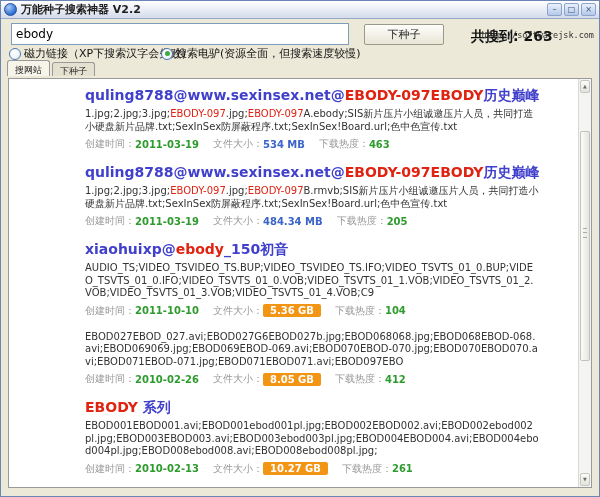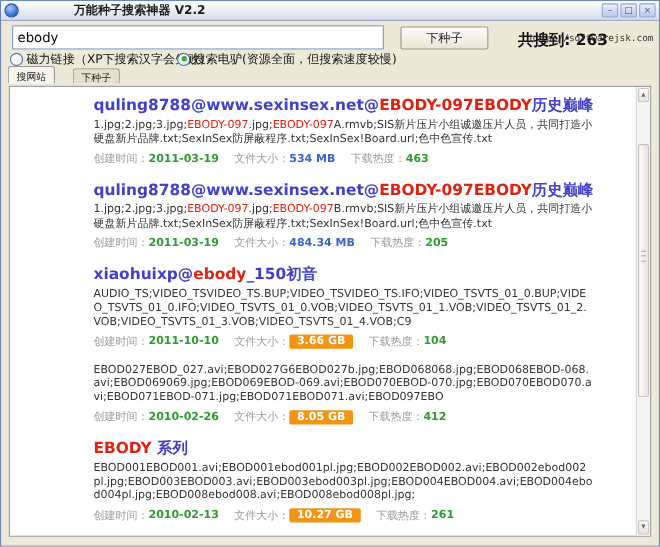--- a/index.html
+++ b/index.html
@@ -1,32 +1,32 @@
 <!DOCTYPE html>
 <html><head>
 <meta charset="utf-8">
 <style>
   html,body{margin:0;padding:0;background:#fff;font-family:"DejaVu Sans","Liberation Sans",sans-serif;}
   .window{position:relative;width:600px;height:497px;box-sizing:border-box;background:#ece9d8;border:1px solid #6b85b5;overflow:hidden;}
-  .titlebar{height:17px;display:flex;align-items:center;padding:0 3px;background:linear-gradient(#ffffff,#d4dbeb);border-bottom:1px solid #9aa8c8;gap:46px;}
+  .titlebar{height:17px;display:flex;align-items:center;padding:0 3px;background:linear-gradient(#ffffff,#d4dbeb);border-bottom:1px solid #9aa8c8;}
   .app-icon{width:11px;height:11px;border-radius:50%;background:radial-gradient(circle at 35% 30%,#a9ccf7 0%,#2d6cd0 70%);border:1px solid #1d4f9e;flex:0 0 auto;}
   .title-text{font-size:11px;font-weight:bold;color:#1c1c1c;margin-left:4px;flex:1;white-space:nowrap;overflow:hidden;}
   .win-btns{display:flex;gap:2px;}
   .win-btn{width:15px;height:13px;font-size:8px;line-height:11px;text-align:center;background:linear-gradient(#eaf1fd,#b4c8e8);border:1px solid #8aa4cc;border-radius:2px;color:#3a5580;padding:0;font-family:"DejaVu Sans",sans-serif;}
   .search-input{position:absolute;left:10px;top:22px;width:338px;height:22px;box-sizing:border-box;border:1px solid #7f9db9;background:#fff;font-size:12px;padding:0 4px;font-family:"DejaVu Sans","Liberation Sans",sans-serif;}
   .seed-btn{position:absolute;left:363px;top:23px;width:80px;height:21px;font-size:11px;background:linear-gradient(#fdfdfb,#e9e6d6);border:1px solid #9b9a8a;border-radius:2px;color:#222;font-family:"DejaVu Sans",sans-serif;}
   .count-label{position:absolute;left:470px;top:27px;font-size:14px;font-weight:bold;color:#111;white-space:nowrap;}
   .site-url{position:absolute;right:5px;top:29px;font-size:8.5px;color:#333;font-family:"DejaVu Sans Mono","Liberation Mono",monospace;white-space:nowrap;}
   .radio-row{position:absolute;top:45px;left:8px;right:8px;height:16px;font-size:11px;color:#111;}
   .radio-opt{position:absolute;display:flex;align-items:center;white-space:nowrap;}
   .radio-opt.opt0{left:0;}
   .radio-opt.opt1{left:152px;text-align:center;}
   .radio-circle{width:10px;height:10px;border-radius:50%;border:1px solid #4a78b0;background:radial-gradient(circle at 35% 30%,#ffffff,#e7eef6);margin-right:3px;position:relative;flex:0 0 auto;}
   .radio-circle.checked::after{content:"";position:absolute;left:2.5px;top:2.5px;width:5px;height:5px;border-radius:50%;background:#3faa3f;}
-  .tabs{position:absolute;left:6px;top:61px;height:16px;display:flex;gap:16px;}
+  .tabs{position:absolute;left:6px;top:61px;height:16px;display:flex;gap:2px;}
   .tab{font-size:9px;padding:2px 7px 0 7px;border:1px solid #999;border-bottom:none;border-radius:3px 3px 0 0;background:#e4e1d0;color:#222;height:14px;box-sizing:border-box;}
   .tab.active{background:#f7f5ea;height:16px;margin-top:-2px;padding-top:3px;}
   .content{position:absolute;left:7px;top:77px;right:7px;bottom:8px;background:#fff;border:1px solid #9a9a9a;overflow:hidden;}
   .results{padding:8px 52px 0 76px;}
   .result{margin-bottom:13px;}
   .r-title{font-size:14px;font-weight:bold;color:#4040cc;margin-bottom:3px;white-space:nowrap;overflow:hidden;cursor:pointer;}
   .r-files{font-size:10px;line-height:12.5px;color:#333;word-break:break-all;}
   .r-meta{font-size:10px;margin-top:4px;display:flex;align-items:center;white-space:nowrap;}
   .m-label{color:#9a9a9a;}
   .m-green{color:#2e9b2e;font-weight:bold;}
@@ -75,21 +75,21 @@
 
   <div class="tabs">
     <div class="tab active">搜网站</div>
     <div class="tab">下种子</div>
   </div>
 
   <div class="content">
     <div class="results" id="results">
         <div class="result">
           <div class="r-title"><span class="seg">quling8788@www.sexinsex.net@</span><span class="seg seg-red">EBODY-097EBODY</span><span class="seg">历史巅峰之做 众</span></div>
-          <div class="r-files"><span class="seg">1.jpg;2.jpg;3.jpg;</span><span class="seg seg-red">EBODY-097</span><span class="seg">.jpg;</span><span class="seg seg-red">EBODY-097</span><span class="seg">A.rmvb;SIS新片压片小组诚邀压片人员，共同打造小硬盘新片品牌.txt;SexInSex防屏蔽程序.txt;SexInSex!Board.url;色中色宣传.txt</span></div>
+          <div class="r-files"><span class="seg">1.jpg;2.jpg;3.jpg;</span><span class="seg seg-red">EBODY-097</span><span class="seg">.jpg;</span><span class="seg seg-red">EBODY-097</span><span class="seg">A.ebody;SIS新片压片小组诚邀压片人员，共同打造小硬盘新片品牌.txt;SexInSex防屏蔽程序.txt;SexInSex!Board.url;色中色宣传.txt</span></div>
           <div class="r-meta">
             <span class="m-label">创建时间：</span>
             <span class="m-green">2011-03-19</span>
             <span class="m-gap"></span>
             <span class="m-label">文件大小：</span>
             <span class="m-size">534 MB</span>
             <span class="m-gap"></span>
             <span class="m-label">下载热度：</span>
             <span class="m-green">463</span>
           </div>
@@ -109,21 +109,21 @@
           </div>
         </div>
         <div class="result">
           <div class="r-title"><span class="seg">xiaohuixp@</span><span class="seg seg-red">ebody</span><span class="seg">_150初音</span></div>
           <div class="r-files"><span class="seg">AUDIO_TS;VIDEO_TSVIDEO_TS.BUP;VIDEO_TSVIDEO_TS.IFO;VIDEO_TSVTS_01_0.BUP;VIDEO_TSVTS_01_0.IFO;VIDEO_TSVTS_01_0.VOB;VIDEO_TSVTS_01_1.VOB;VIDEO_TSVTS_01_2.VOB;VIDEO_TSVTS_01_3.VOB;VIDEO_TSVTS_01_4.VOB;C9</span></div>
           <div class="r-meta">
             <span class="m-label">创建时间：</span>
             <span class="m-green">2011-10-10</span>
             <span class="m-gap"></span>
             <span class="m-label">文件大小：</span>
-            <span class="m-badge">3.66 GB</span>
+            <span class="m-badge">5.36 GB</span>
             <span class="m-gap"></span>
             <span class="m-label">下载热度：</span>
             <span class="m-green">104</span>
           </div>
         </div>
         <div class="result">
           <div class="r-files"><span class="seg">EBOD027EBOD_027.avi;EBOD027G6EBOD027b.jpg;EBOD068068.jpg;EBOD068EBOD-068.avi;EBOD069069.jpg;EBOD069EBOD-069.avi;EBOD070EBOD-070.jpg;EBOD070EBOD070.avi;EBOD071EBOD-071.jpg;EBOD071EBOD071.avi;EBOD097EBO</span></div>
           <div class="r-meta">
             <span class="m-label">创建时间：</span>
             <span class="m-green">2010-02-26</span>

